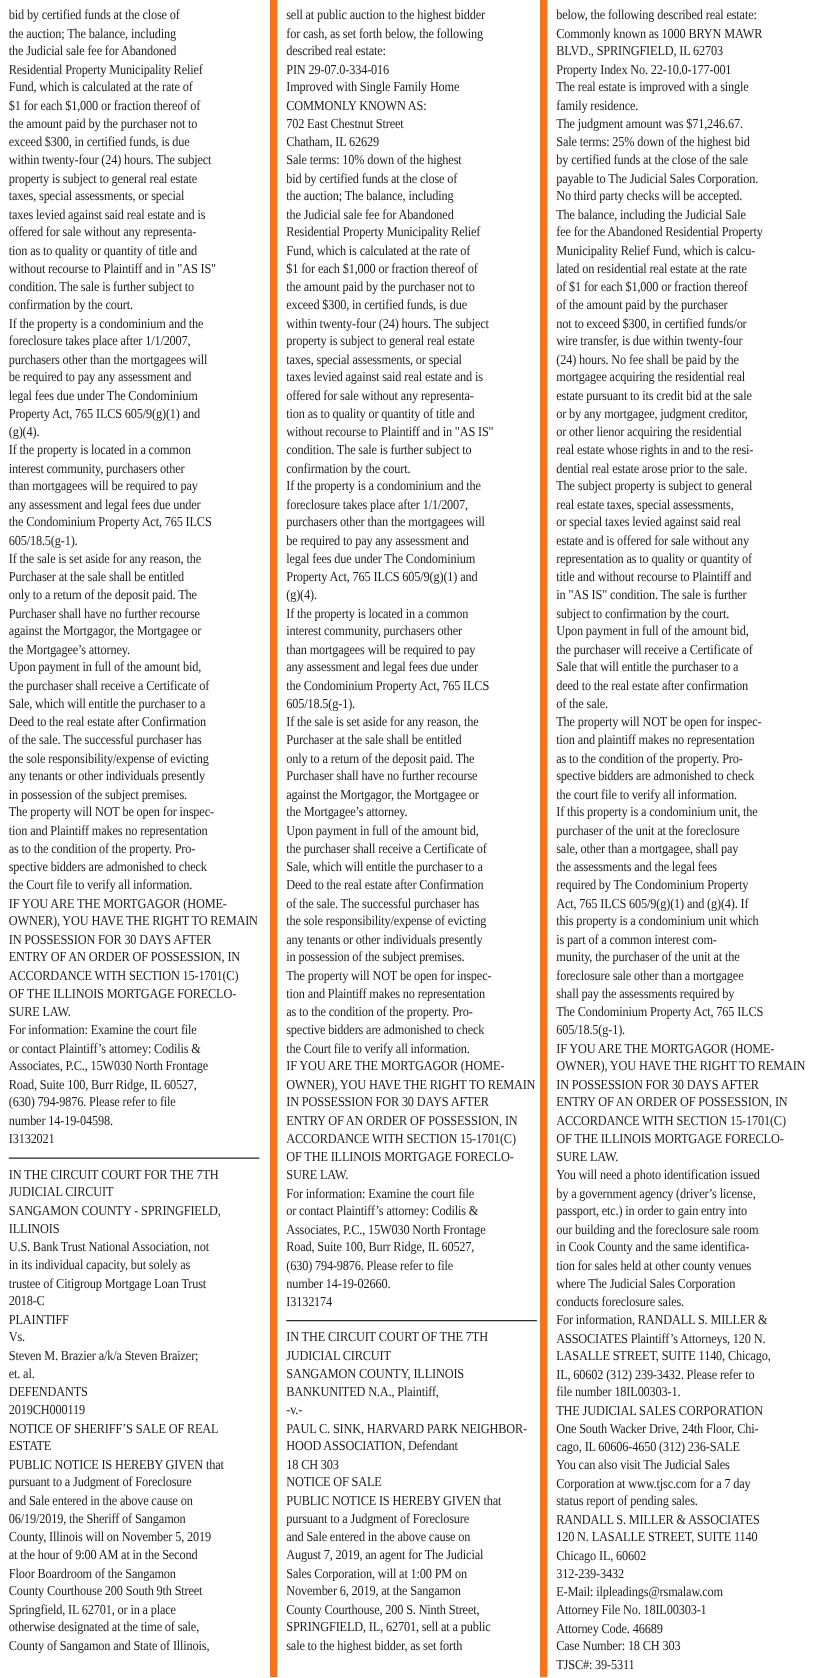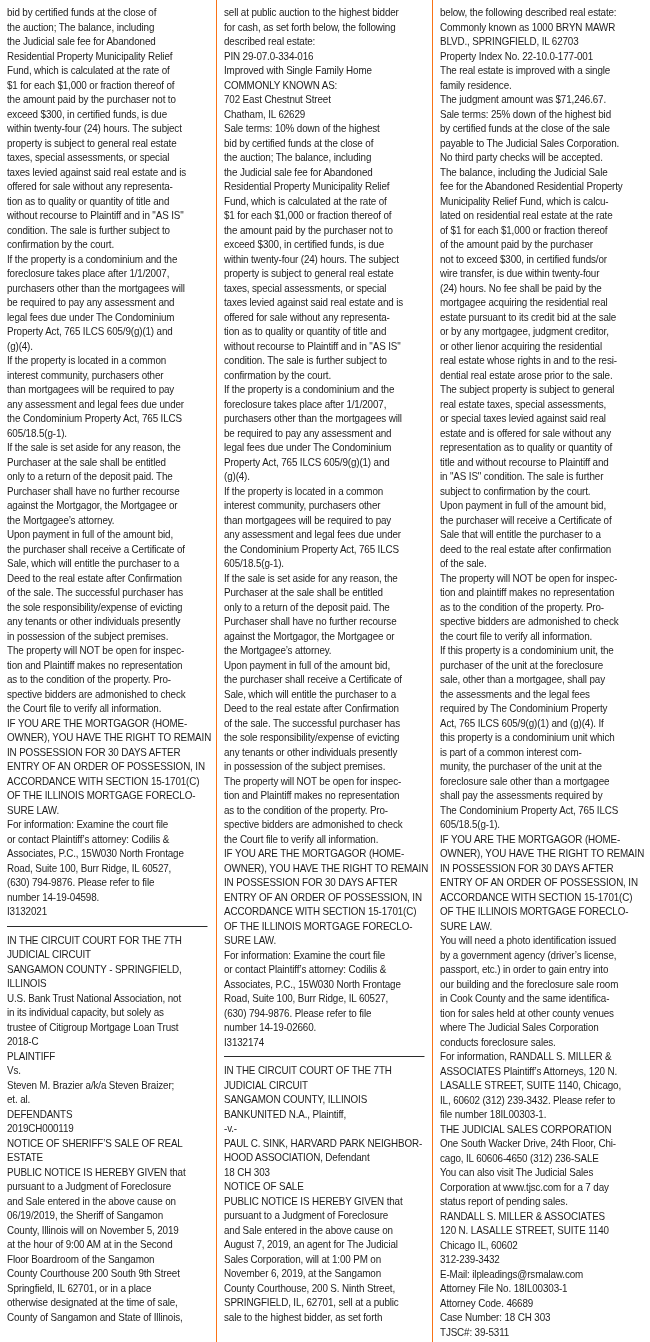--- a/index.html
+++ b/index.html
@@ -6,32 +6,32 @@
     margin: 0;
     padding: 0;
     background: #ffffff;
   }
   .page {
     position: relative;
     width: 650px;
     height: 1342px;
     background: #ffffff;
     overflow: hidden;
-    font-family: Liberation Sans, sans-serif;
+    font-family: Liberation Serif, serif;
     color: #1d1d1d;
     display: flex;
   }
   .col {
     width: 216px;
     box-sizing: border-box;
     padding: 5px 0 0 7px;
     overflow: hidden;
   }
   .col + .col {
-    border-left: 1px solid #f97316;
+    border-left: 6px solid #f97316;
   }
   .col-text {
     width: 228px;               
     transform: scaleX(0.895);
     transform-origin: 0 0;
   }
   .line {
     font-size: 11px;
     line-height: 14.5px;
     letter-spacing: -0.15px;

